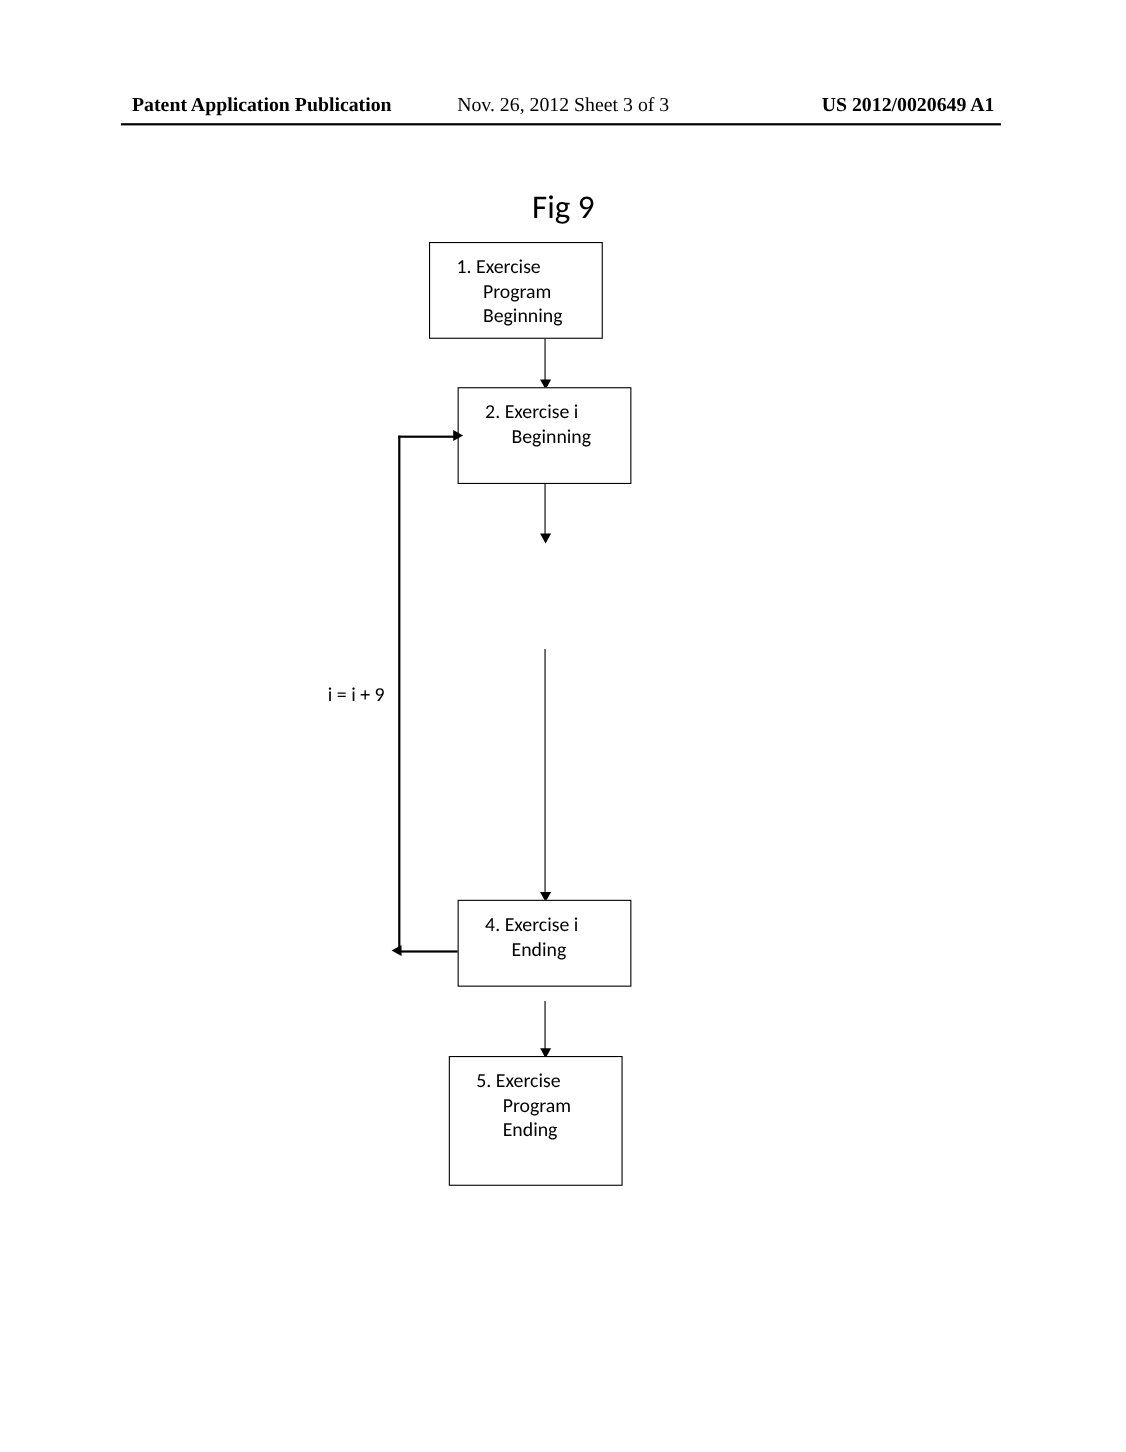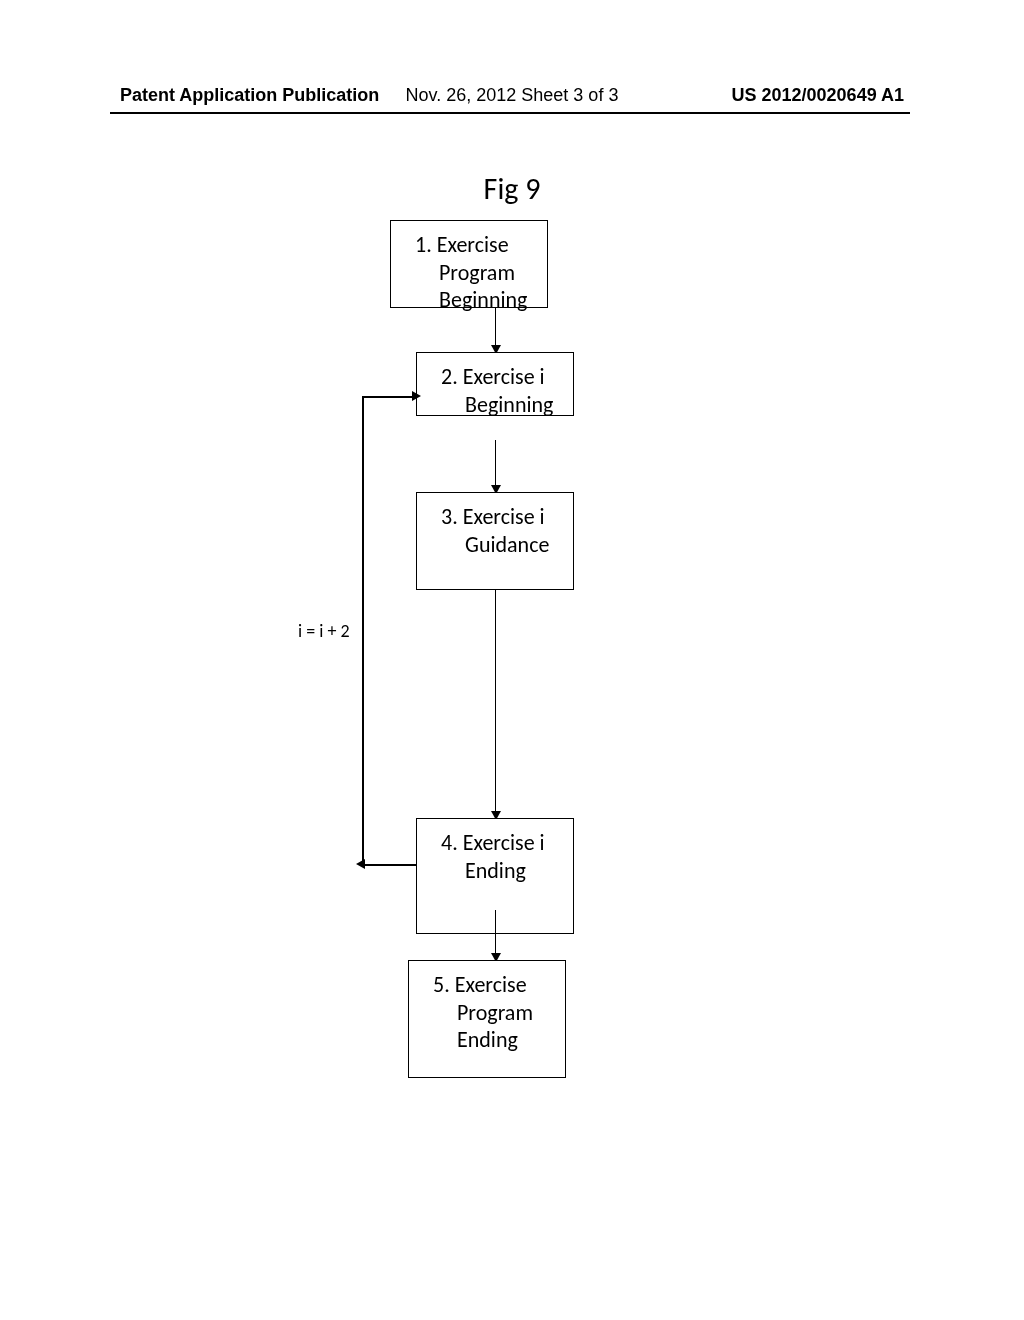--- a/index.html
+++ b/index.html
@@ -12,21 +12,21 @@
       position: relative;
     }
     .header {
       position: absolute;
       top: 85px;
       left: 0;
       width: 1024px;
       padding: 0 120px;
       display: flex;
       justify-content: space-between;
-      font-family: Liberation Sans, sans-serif;
+      font-family: Liberation Serif, serif;
       font-size: 18px;
       align-items: flex-end;
     }
     .header .left { font-weight: bold; }
     .header .center { position: absolute; left: 0; right: 0; text-align: center; }
     .header .right { font-weight: bold; }
     .rule {
       position: absolute;
       top: 112px;
       left: 110px;
@@ -46,33 +46,33 @@
       position: absolute;
       top: 220px;
       left: 330px;
       width: 400px;
       height: 880px;
     }
     .box {
       position: absolute;
       border: 1.5px solid #000;
       padding: 10px 12px 8px 24px;
-      font-size: 22px;
+      font-size: 18px;
       line-height: 1.25;
       background: #fff;
       width: 158px;
     }
     .box .n { display: inline; }
     .box .t { display: inline; }
     .box .sub { display: block; padding-left: 24px; }
 
     .b1 { left: 60px; top: 0;   height: 88px; }
-    .b2 { left: 86px; top: 132px; height: 64px; }
+    .b2 { left: 86px; top: 132px; height: 88px; }
     .b3 { left: 86px; top: 272px; height: 98px; }
-    .b4 { left: 86px; top: 598px; height: 116px; }
+    .b4 { left: 86px; top: 598px; height: 79px; }
     .b5 { left: 78px; top: 740px; height: 118px; }
 
     .arrow {
       position: absolute;
       width: 0;
       border-left: 1.5px solid #000;
       left: 165px;
     }
     .arrow::after {
       content: "";
@@ -151,26 +151,20 @@
 
   <div class="box b2">
     <span class="n">2.</span>
     <span class="t">Exercise i</span>
     <span class="sub">Beginning</span>
     <span class="sub"></span>
   </div>
 
   <div class="arrow a2"></div>
 
-  <div class="box b3">
-    <span class="n">3.</span>
-    <span class="t">Exercise i</span>
-    <span class="sub">Guidance</span>
-    <span class="sub"></span>
-  </div>
 
   <div class="arrow a3"></div>
 
   <div class="box b4">
     <span class="n">4.</span>
     <span class="t">Exercise i</span>
     <span class="sub">Ending</span>
     <span class="sub"></span>
   </div>
 
@@ -182,15 +176,15 @@
     <span class="sub">Program</span>
     <span class="sub">Ending</span>
   </div>
 
   <div class="hseg h1"></div>
   <div class="arrow-left"></div>
   <div class="vseg v1"></div>
   <div class="hseg h2"></div>
   <div class="arrow-right"></div>
 
-  <div class="loop-label">i = i + 2</div>
+  <div class="loop-label">i = i + 9</div>
 
 </div>
 
 </body></html>

